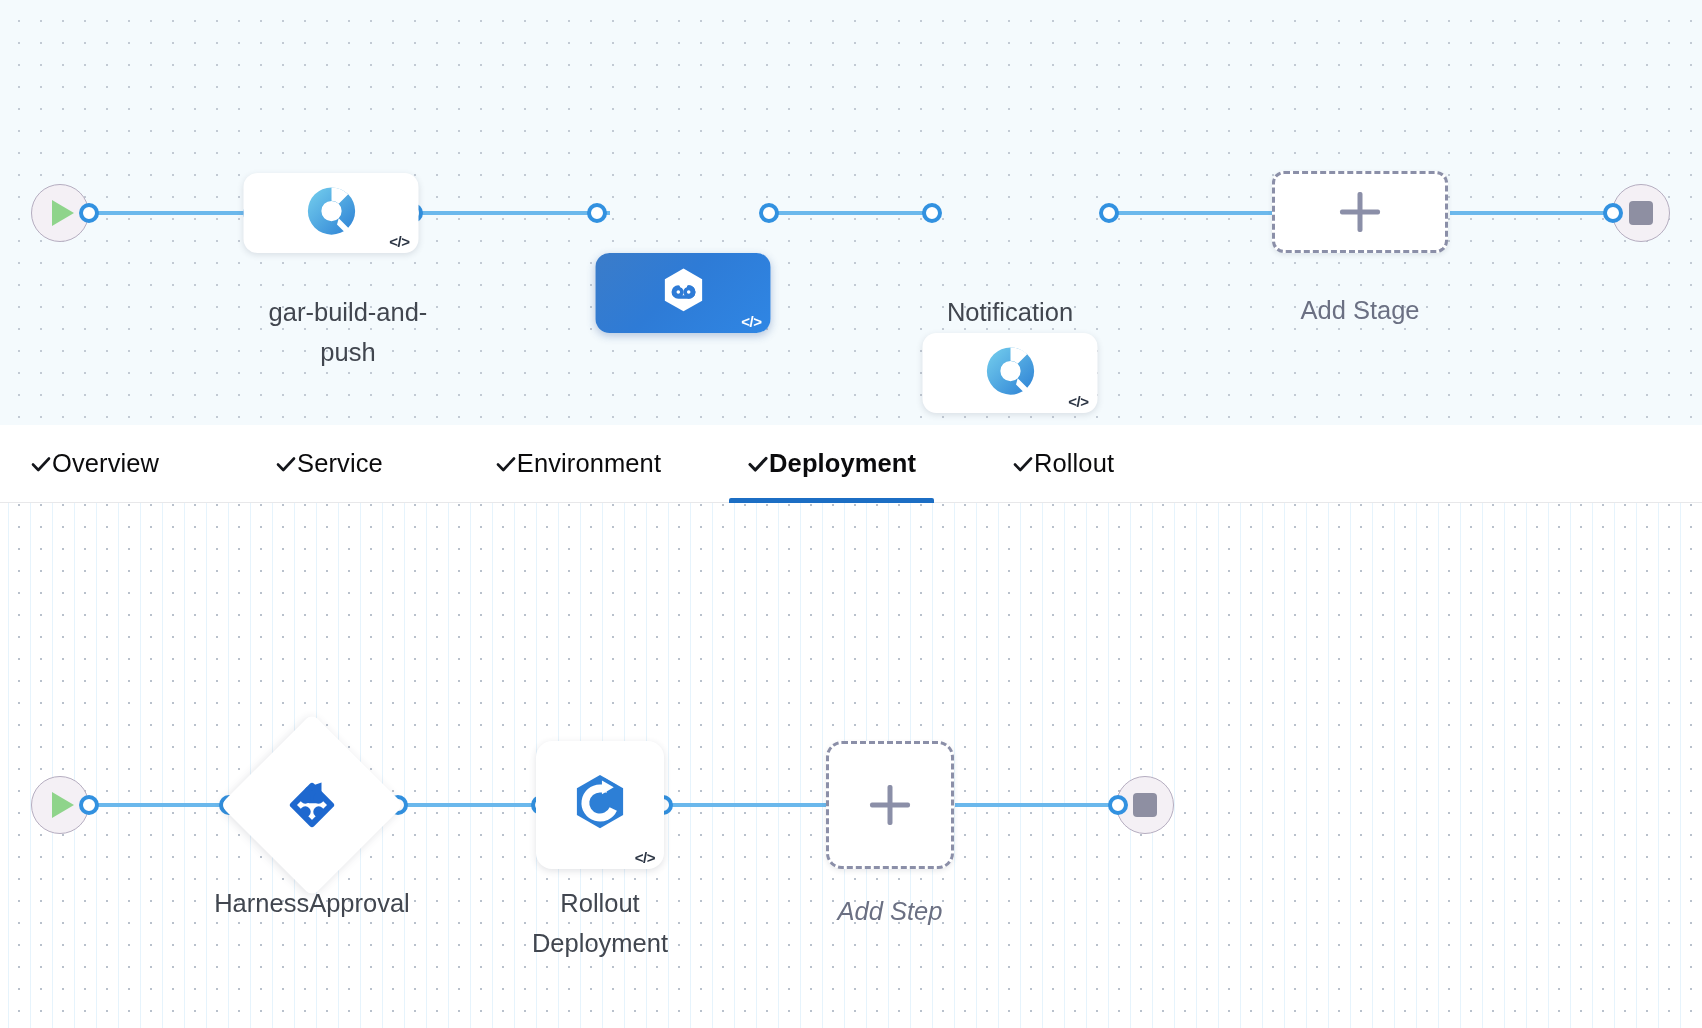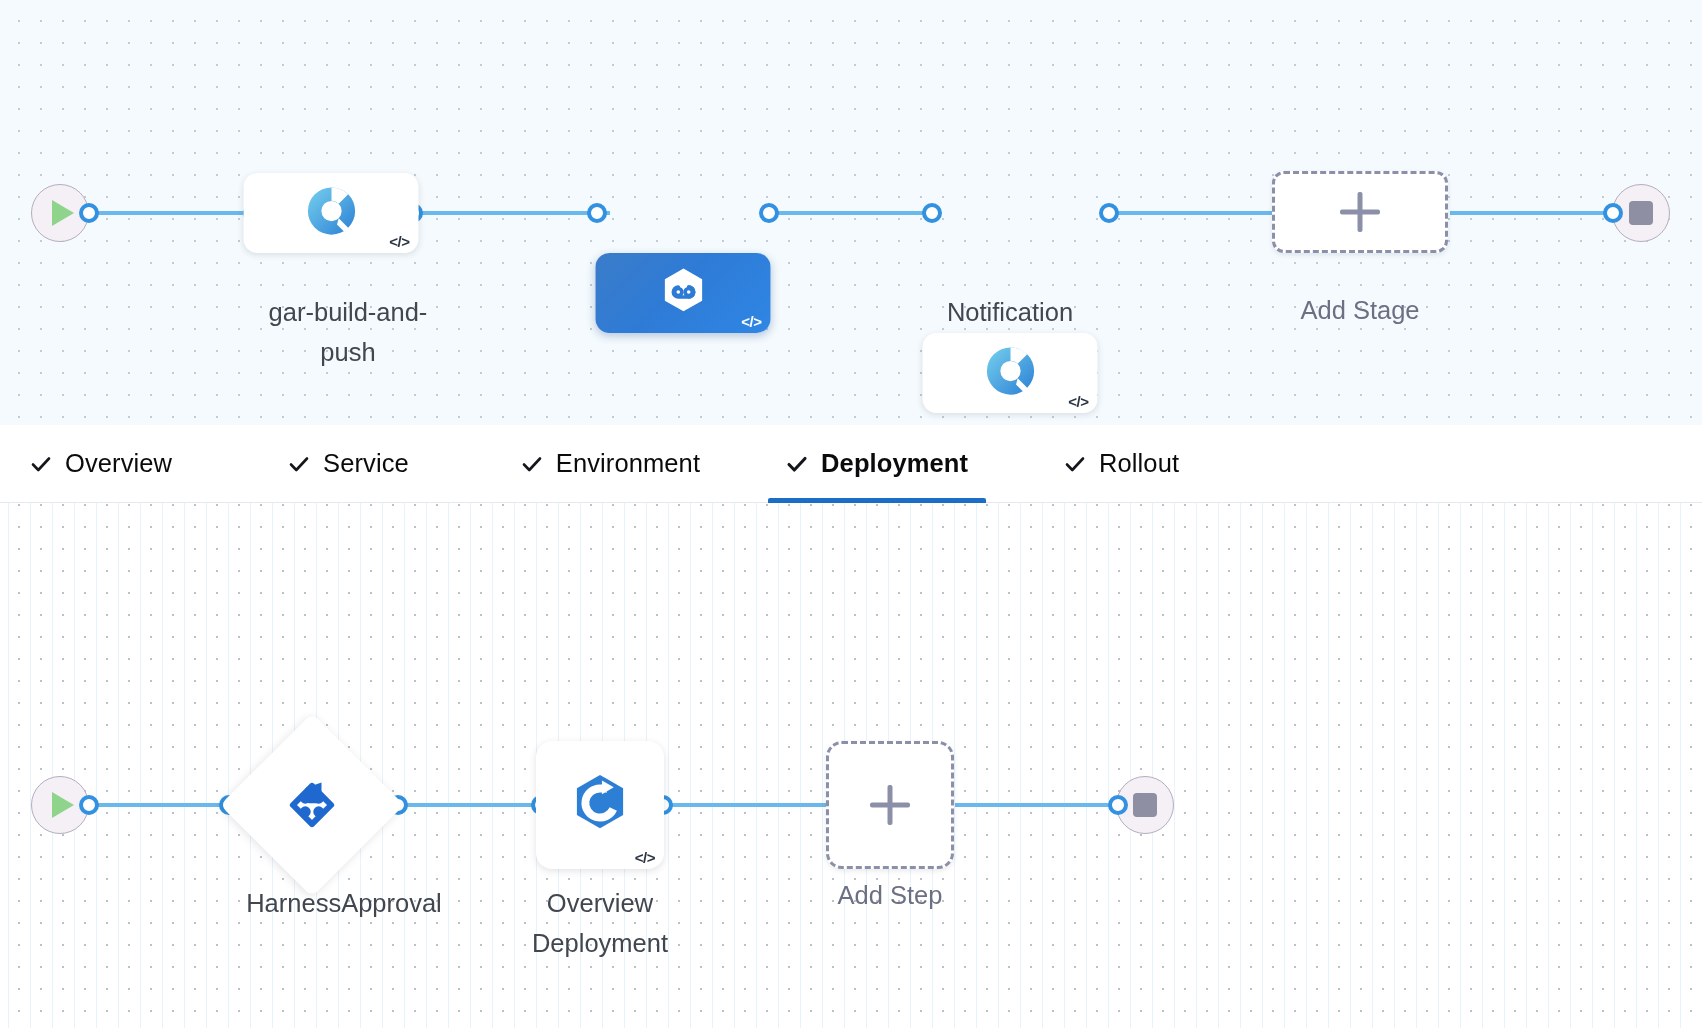--- a/index.html
+++ b/index.html
@@ -56,21 +56,20 @@
     background: #ffffff;
     border-bottom: 1px solid #e8e8ea;
     display: flex;
     align-items: center;
     padding-left: 26px;
   }
 
   .tab {
     display: flex;
     align-items: center;
-    gap: 13px;
     height: 78px;
     padding: 0 28px;
     position: relative;
     cursor: pointer;
     color: #0b0b0d;
     font-size: 25.5px;
     letter-spacing: 0.1px;
     white-space: nowrap;
   }
   .tab:first-child { padding-left: 4px; }
@@ -417,41 +416,41 @@
             <rect x="14.6" y="14.6" width="8.4" height="8.4" rx="4.2"></rect>
             <rect x="25.0" y="14.6" width="8.4" height="8.4" rx="4.2"></rect>
             <rect x="14.6" y="25.0" width="8.4" height="8.4" rx="4.2"></rect>
             <rect x="25.0" y="25.0" width="8.4" height="8.4" rx="4.2"></rect>
           </g>
           <path d="M24 9.2 38.8 24 24 38.8 9.2 24Z" fill="none" stroke="#1e68cf" stroke-width="4.6" stroke-linejoin="round"></path>
         </svg>
       </div>
     </div>
     <div class="port" style="left:398px; top:302px;"></div>
-    <div class="node-label" style="left:312px; top:380px;margin-left:32px;">HarnessApproval</div>
+    <div class="node-label" style="left:312px; top:380px;">HarnessApproval</div>
 
     <div class="port" style="left:541px; top:302px;"></div>
     <div class="node step-node" style="left:600px; top:302px;">
       <span>
         <svg width="66" height="66" viewBox="0 0 48 48">
           <path d="M24 3.6 40.8 13.3v19.4L24 42.4 7.2 32.7V13.3Z" fill="#2d7fd6"></path>
           <path d="M24 10.5a13.5 13.5 0 1 0 12.3 19.1l-5.3-2.6A7.7 7.7 0 1 1 24 16.3h5.1v-5.8Z" fill="#ffffff"></path>
           <path d="M27.1 5.6 36.4 11l-9.3 5.5Z" fill="#2d7fd6"></path>
           <path d="M25.4 7.6 34 12.6l-8.6 5Z" fill="#ffffff"></path>
         </svg>
       </span>
       <span class="code-badge">&lt;/&gt;</span>
     </div>
     <div class="port" style="left:663px; top:302px;"></div>
-    <div class="node-label" style="left:600px; top:380px;">Overview Deployment</div>
+    <div class="node-label" style="left:600px; top:380px;">Rollout Deployment</div>
 
     <div class="node add-node add-step-box" style="left:890px; top:302px;">
       <span class="plus-glyph"></span>
     </div>
-    <div class="node-label muted" style="left:890px; top:372px;">Add Step</div>
+    <div class="node-label muted" style="left:890px; top:388px;font-style:italic;">Add Step</div>
 
     <div class="port" style="left:1118px; top:302px;"></div>
     <div class="terminal" style="left:1145px; top:302px;">
       <div class="stop-sq"></div>
     </div>
   </div>
 
 </div>
 
 </body></html>

